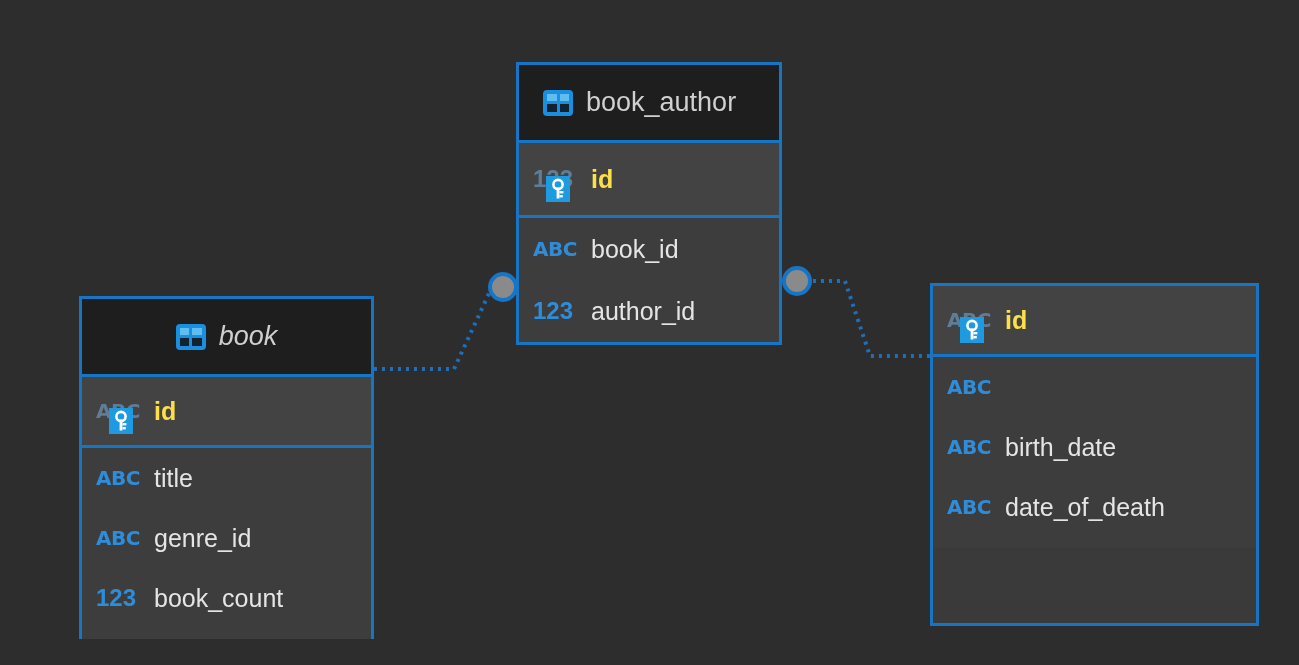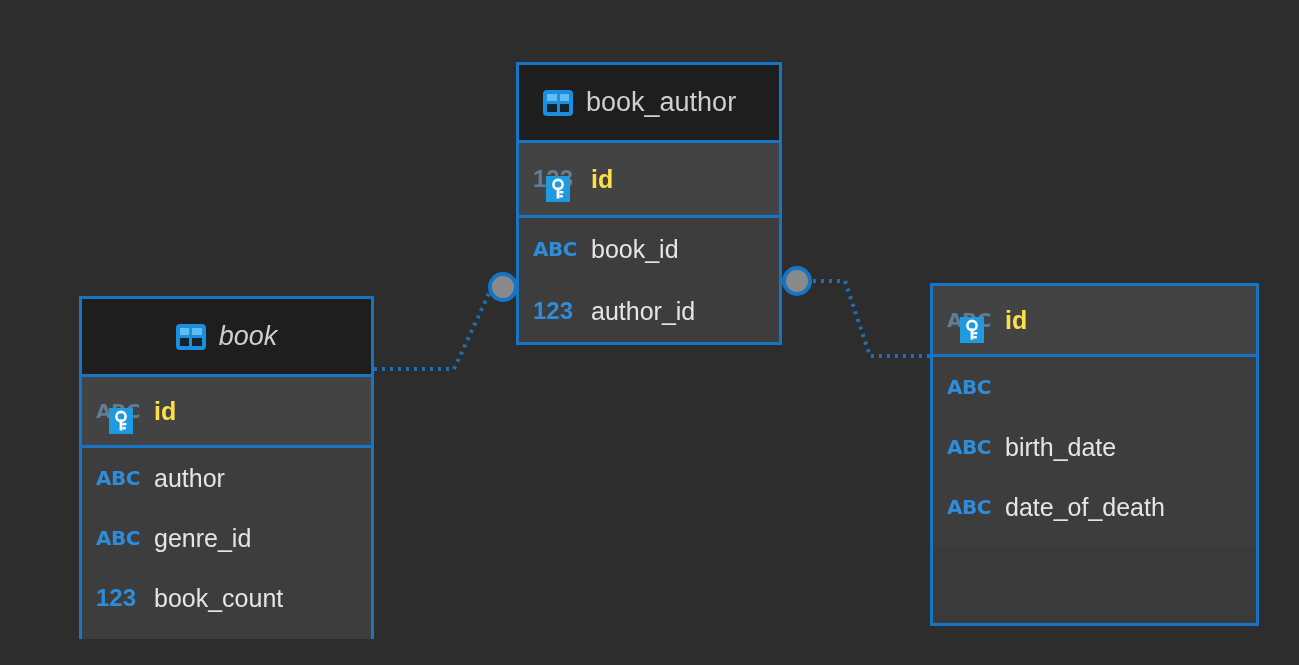--- a/index.html
+++ b/index.html
@@ -222,21 +222,21 @@
         </span>
         <span class="col-name">id</span>
       </div>
     </div>
 
     <div class="col-section" style="height:191px;">
       <div class="col-row" style="height:60px;">
         <span class="type-icon">
           <span class="glyph">ABC</span>
         </span>
-        <span class="col-name">author</span>
+        <span class="col-name">title</span>
       </div>
       <div class="col-row" style="height:60px;">
         <span class="type-icon">
           <span class="glyph">ABC</span>
         </span>
         <span class="col-name">genre_id</span>
       </div>
       <div class="col-row" style="height:60px;">
         <span class="type-icon num">
           <span class="glyph">123</span>

